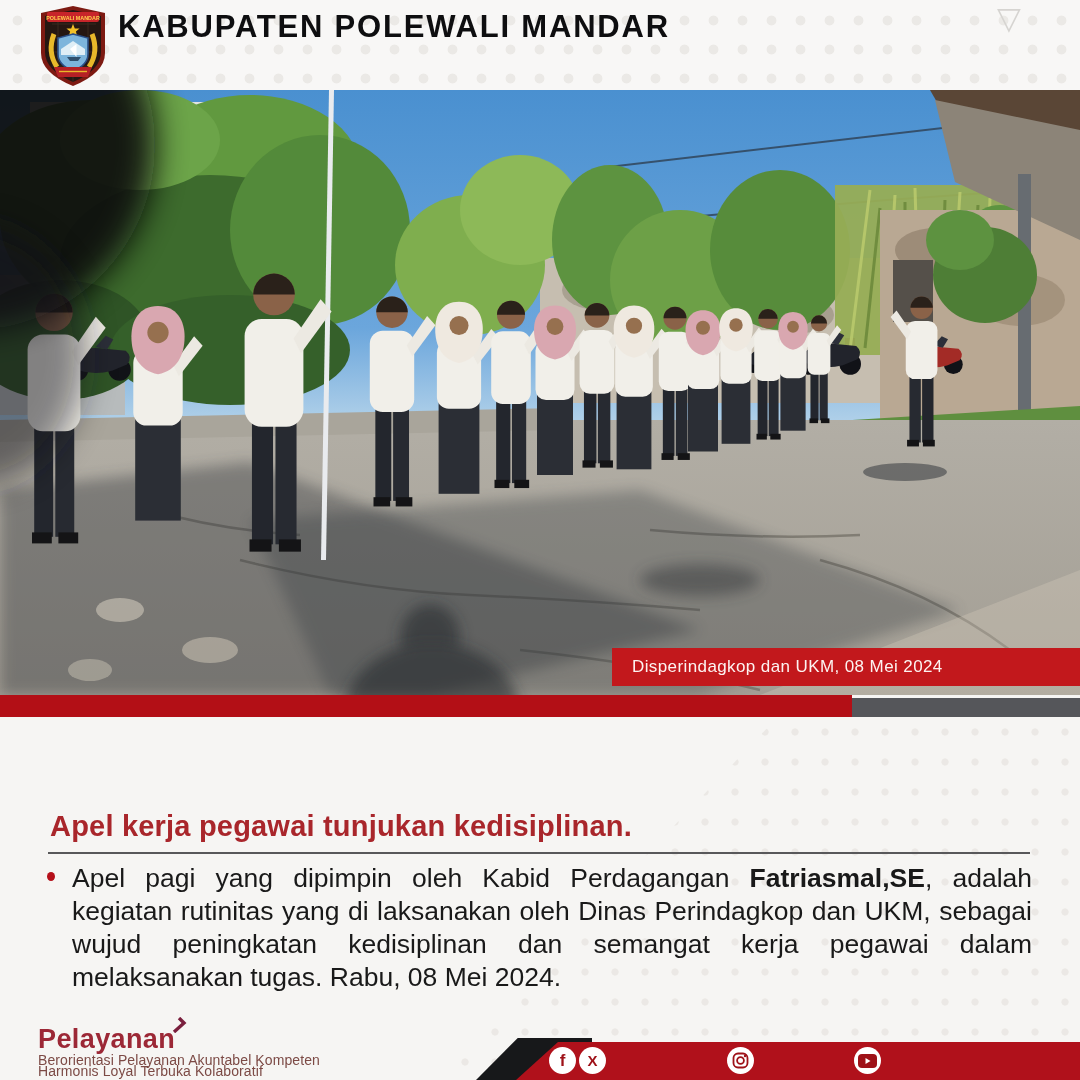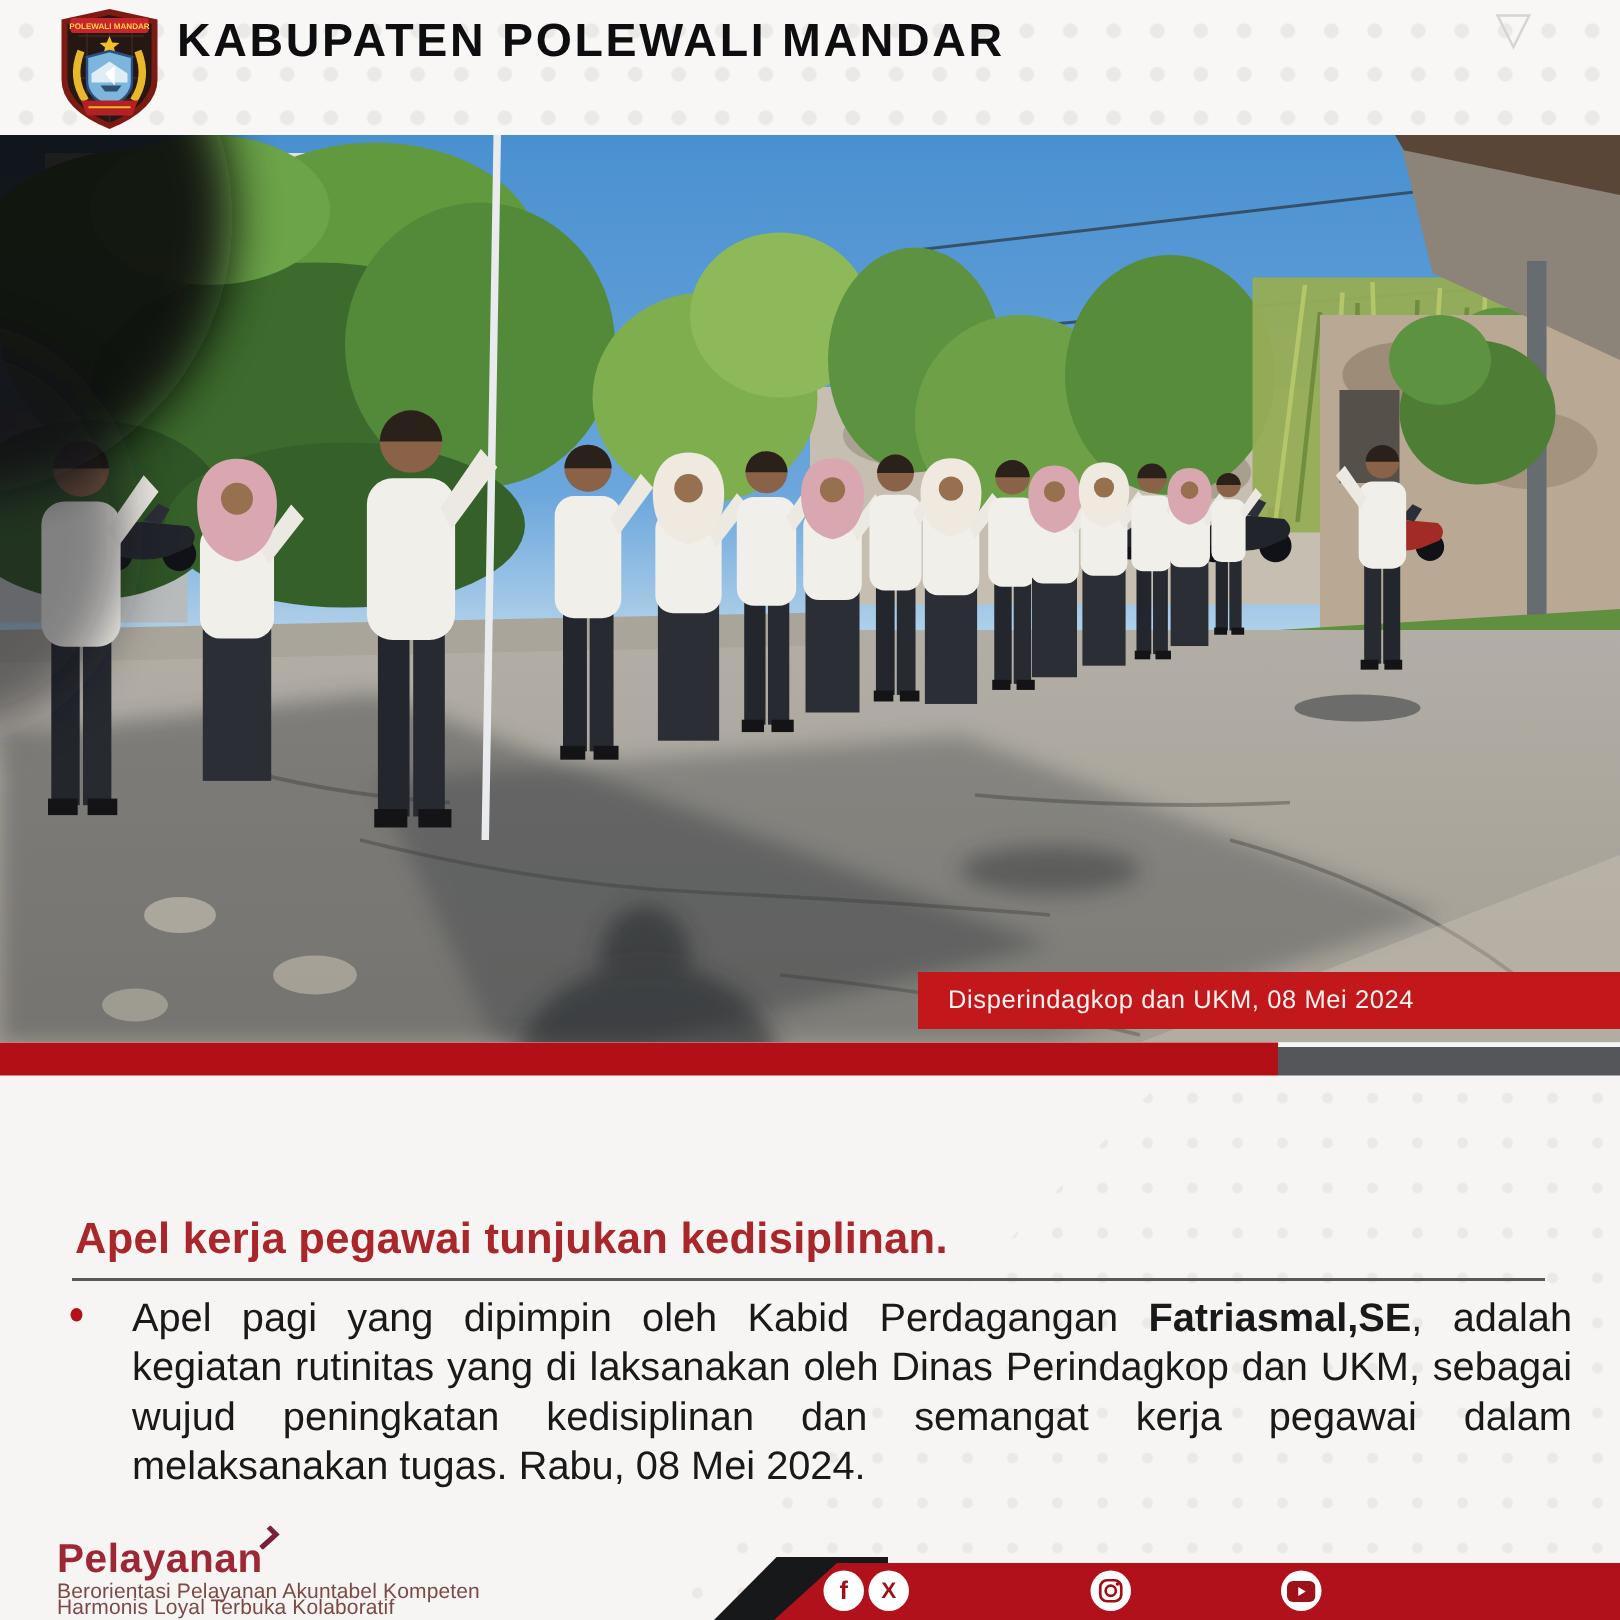--- a/index.html
+++ b/index.html
@@ -31,21 +31,21 @@
   .article-bg-dots{position:absolute;left:0;top:717px;width:1080px;height:363px;
            background-image:radial-gradient(circle,#e9e6e2 3.2px,transparent 4px);
            background-size:30px 30px;
            clip-path:polygon(72% 0,100% 0,100% 100%,40% 100%);opacity:.85;}
   .article-heading{position:absolute;left:50px;top:810px;font-size:29px;font-weight:700;
            color:#a9262b;letter-spacing:.2px;}
   .article-rule{position:absolute;left:48px;top:852px;width:982px;height:2px;background:#58585a;}
   .article-bullet{position:absolute;left:47px;top:872px;width:8px;height:9px;border-radius:50%;
            background:#b5101a;}
   .article-body{position:absolute;left:72px;top:862px;width:960px;font-size:26.5px;
-           line-height:33px;color:#191919;text-align:justify;margin-left:16px;}
+           line-height:33px;color:#191919;text-align:justify;}
   .article-body b{font-weight:700;}
 
   
   .berakhlak{position:absolute;left:38px;top:1024px;}
   .berakhlak-title{font-size:27px;font-weight:800;color:#9c2836;letter-spacing:.4px;
            position:relative;display:inline-block;}
   .berakhlak-arrow{position:absolute;right:-13px;top:-7px;}
   .berakhlak-tag{font-size:14px;color:#7c4a45;line-height:10.5px;letter-spacing:.1px;}
   .proaktiv{position:absolute;left:196px;top:1025px;}
   .proaktiv-title{font-size:33px;font-weight:800;color:#c0151b;letter-spacing:.5px;

